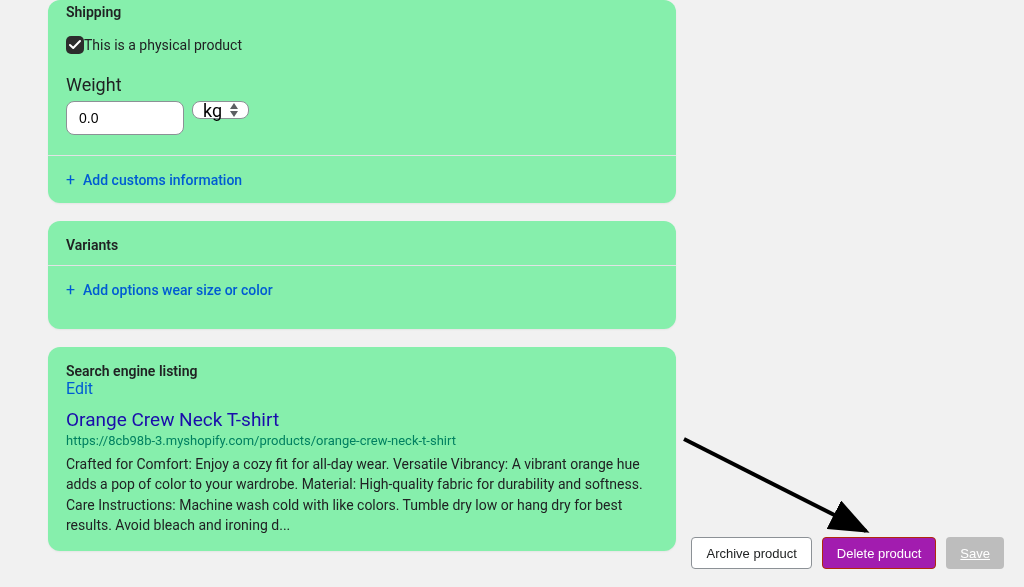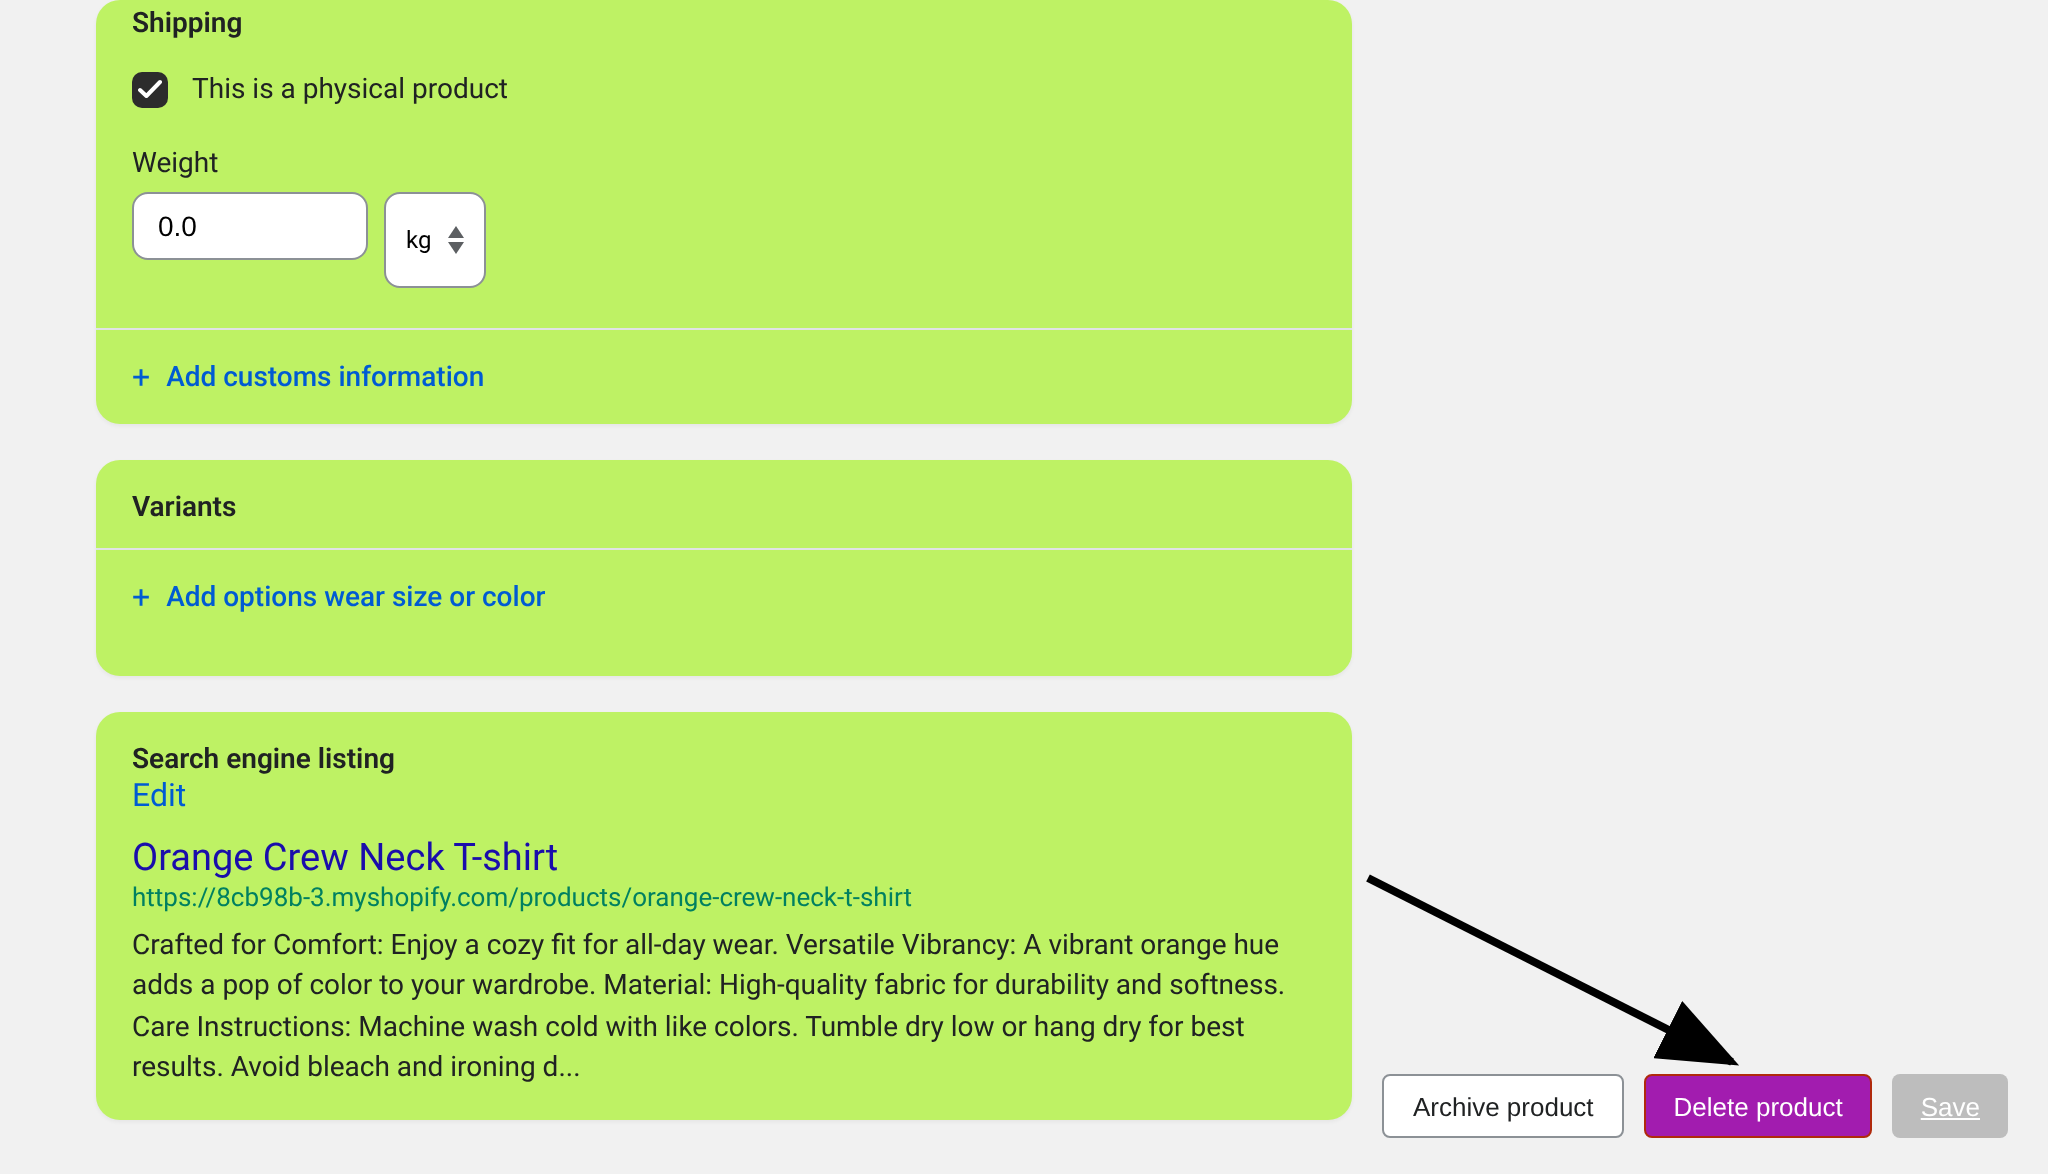--- a/index.html
+++ b/index.html
@@ -10,76 +10,75 @@
       height: 587px;
       overflow: hidden;
       position: relative;
     }
     .container {
       padding-left: 48px;
       padding-right: 48px;
       width: 724px;
     }
     .card {
-      background: #bef264;
+      background: #86efac;
       border-radius: 12px;
       box-shadow: 0 1px 2px rgba(0,0,0,0.05);
       margin-bottom: 18px;
     }
     .card-pad { padding: 16px 18px; }
     .shipping-card { padding-top: 4px; padding-bottom: 0; }
     .section-title {
       font-weight: 600;
       font-size: 14px;
       color: #202223;
       margin-bottom: 16px;
     }
     .checkbox-row {
       display: flex;
       align-items: center;
-      gap: 12px;
       margin-bottom: 20px;
     }
     .checkbox {
       width: 18px;
       height: 18px;
       background: #2c2c2c;
       border-radius: 5px;
       display: inline-flex;
       align-items: center;
       justify-content: center;
       cursor: pointer;
     }
     .checkbox svg { width: 12px; height: 12px; }
     .checkbox-label { font-size: 14px; color: #202223; }
     .field-label {
-      font-size: 14px;
+      font-size: 18px;
       color: #202223;
       margin-bottom: 6px;
     }
     .weight-row {
       display: flex;
       gap: 8px;
       margin-bottom: 20px;
     }
     .text-input {
       height: 34px;
       border: 1px solid #8c9196;
       border-radius: 8px;
       padding: 0 12px;
       font-size: 14px;
       width: 118px;
       background: #fff;
     }
     .unit-select {
-      height: 48px;
+      height: 18px;
       border: 1px solid #8c9196;
       border-radius: 8px;
       padding: 0 10px;
-      font-size: 12px;
+      font-size: 18px;
       display: inline-flex;
       align-items: center;
       gap: 8px;
       cursor: pointer;
       background: #fff;
     }
     .chevron-stack {
       display: inline-flex; flex-direction: column; line-height: 0;
     }
     .chevron-stack svg { width: 8px; height: 6px; fill: #5c5f62; }

